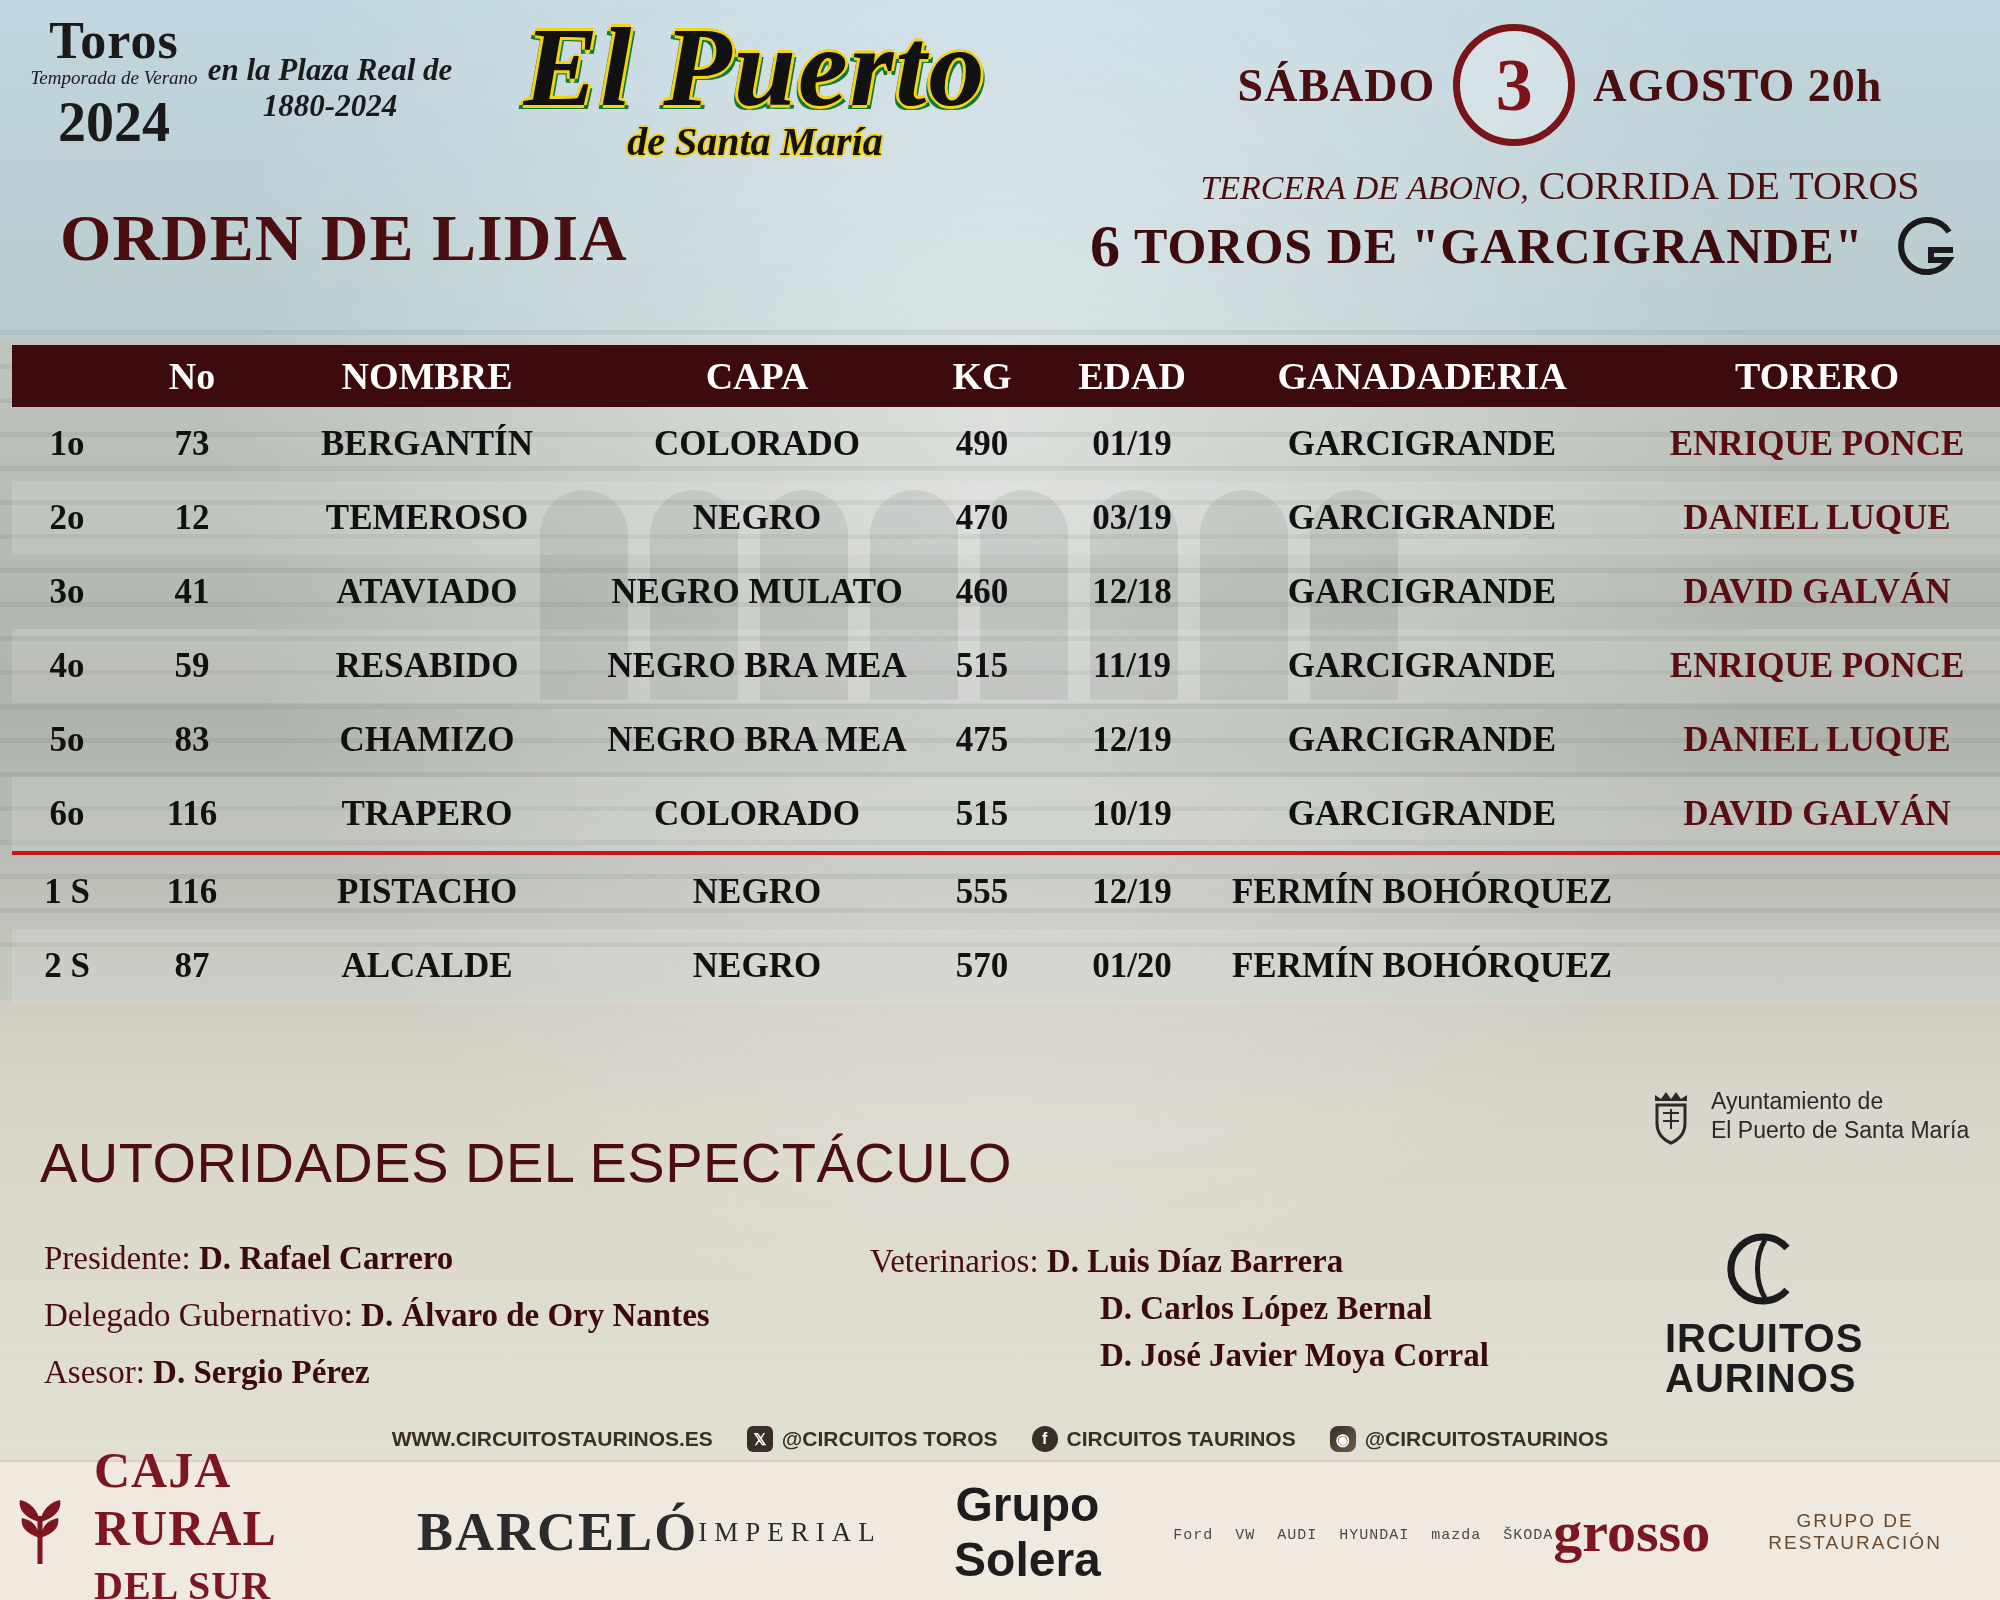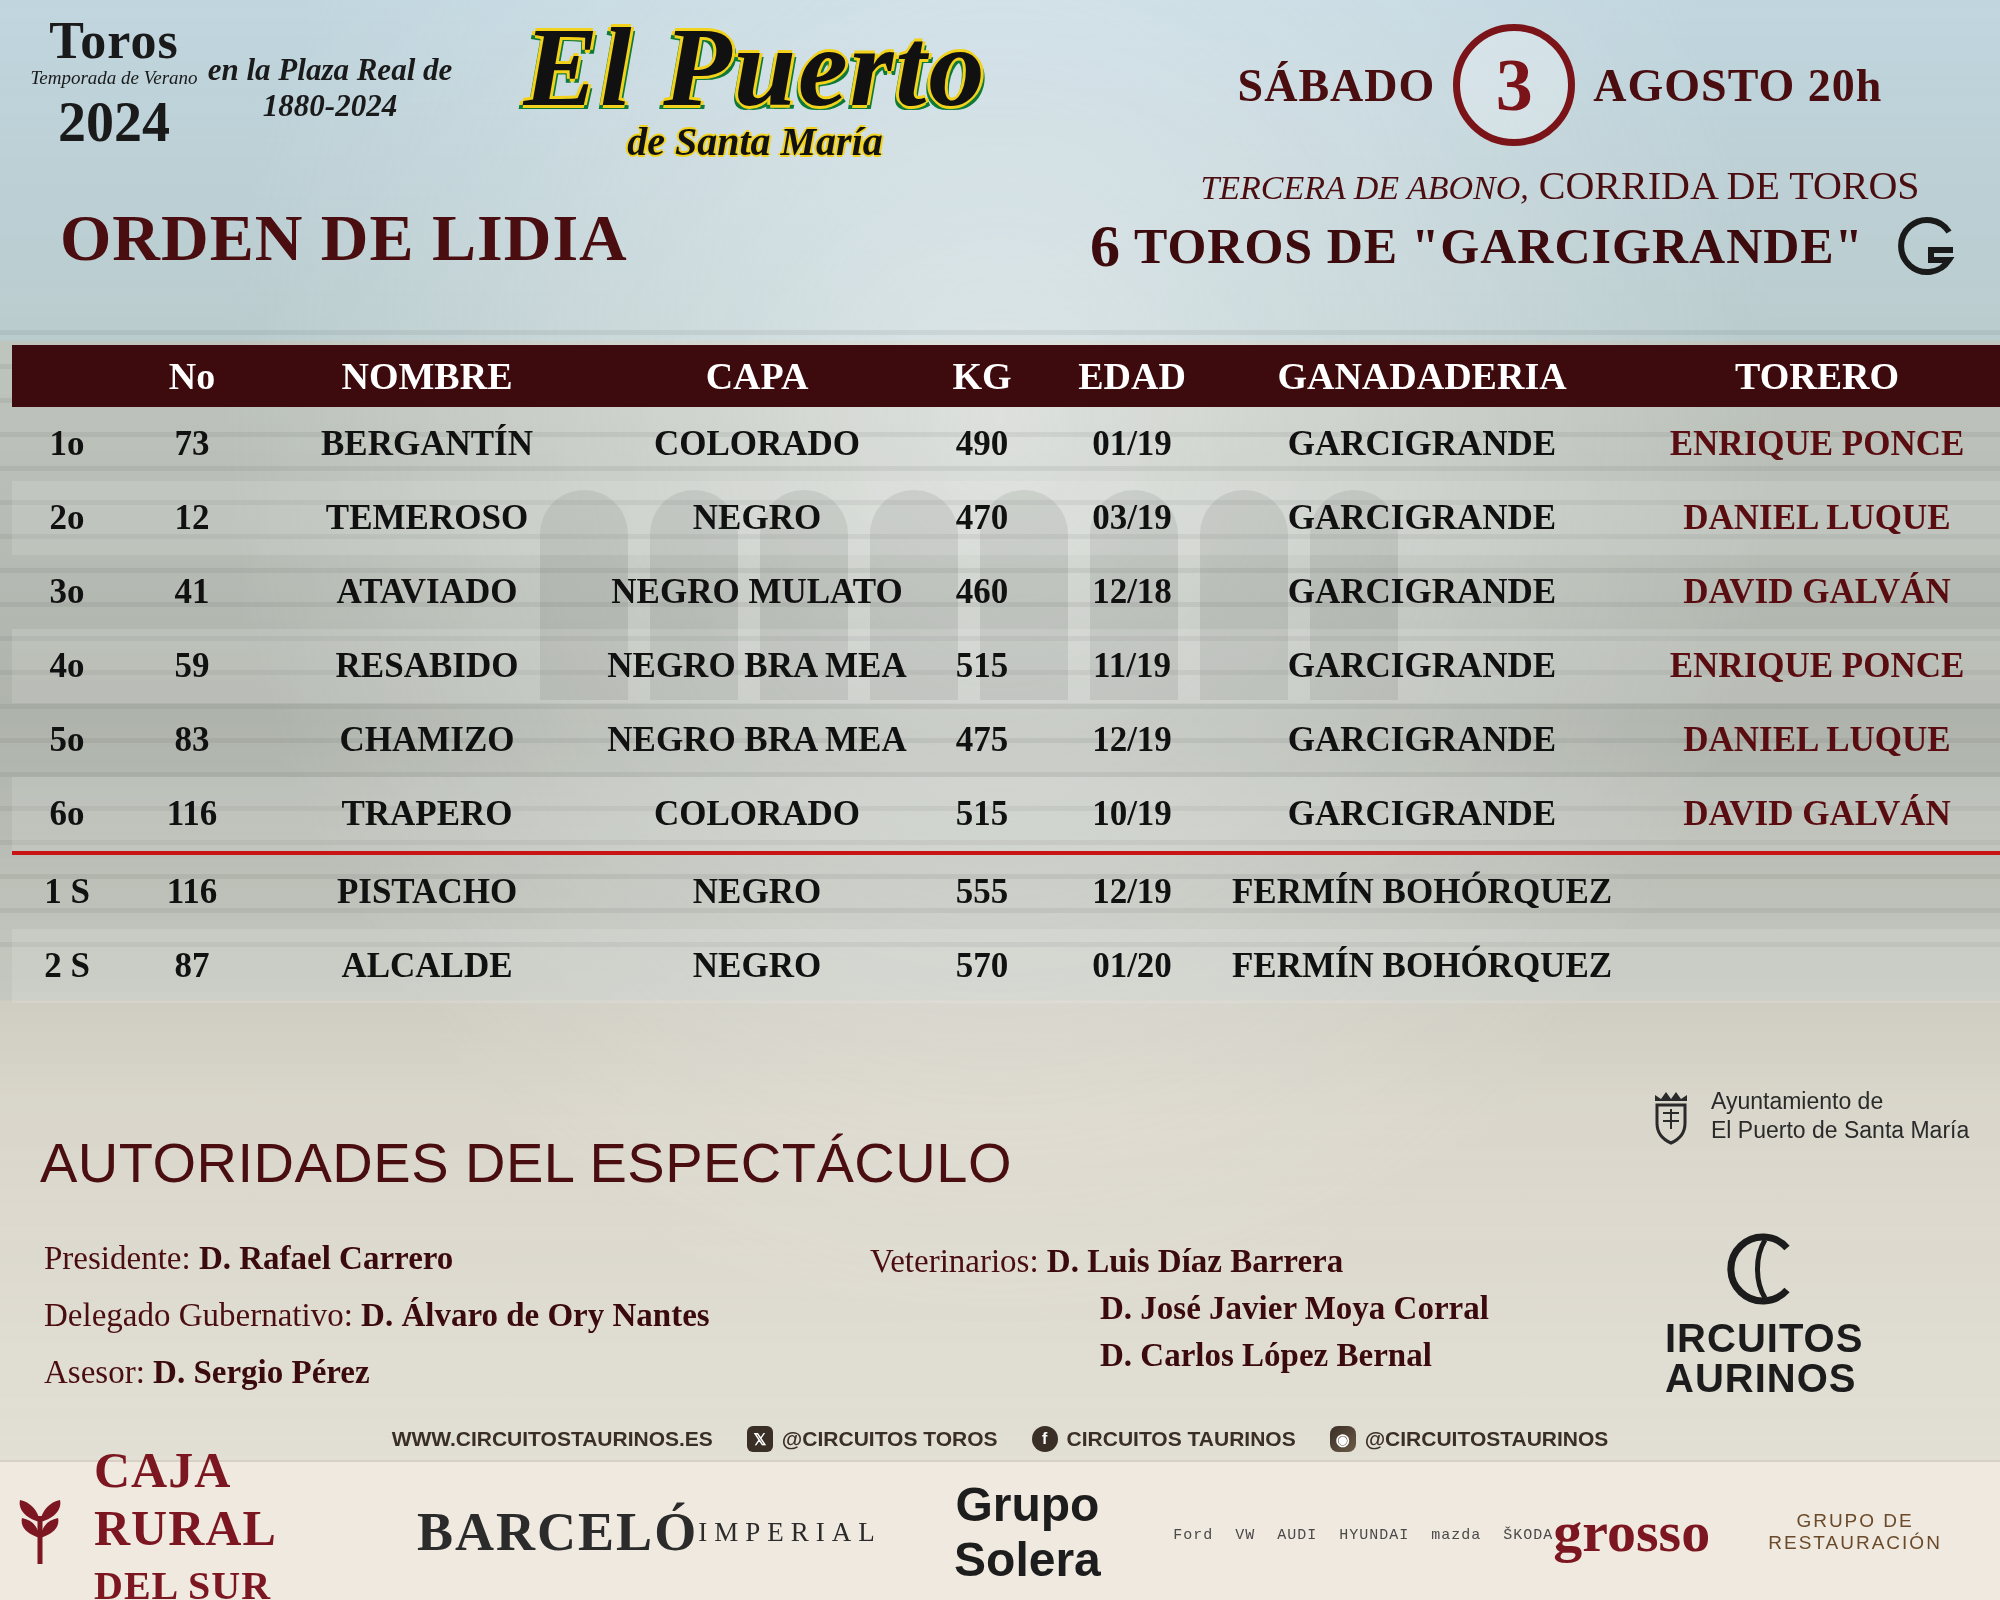--- a/index.html
+++ b/index.html
@@ -325,22 +325,22 @@
     <div>
       <span>Asesor:</span>
       <b>D. Sergio Pérez</b>
     </div>
   </div>
   <div class="auth-right">
     <div>
       <span>Veterinarios:</span>
       <b>D. Luis Díaz Barrera</b>
     </div>
+    <b class="ind">D. Carlos López Bernal</b>
     <b class="ind">D. José Javier Moya Corral</b>
-    <b class="ind">D. Carlos López Bernal</b>
   </div>
 
   <div class="ayto">
     <span class="shield">
       <svg width="52" height="62" viewBox="0 0 52 62">
         <path d="M10 16 L10 10 L16 14 L21 7 L26 14 L31 7 L36 14 L42 10 L42 16 Z" fill="#2a2a2a"></path>
         <path d="M12 20 L40 20 L40 38 Q40 52 26 58 Q12 52 12 38 Z" fill="none" stroke="#2a2a2a" stroke-width="3"></path>
         <path d="M18 28 L34 28 M18 36 L34 36 M26 24 L26 44" stroke="#2a2a2a" stroke-width="2"></path>
       </svg>
     </span>

